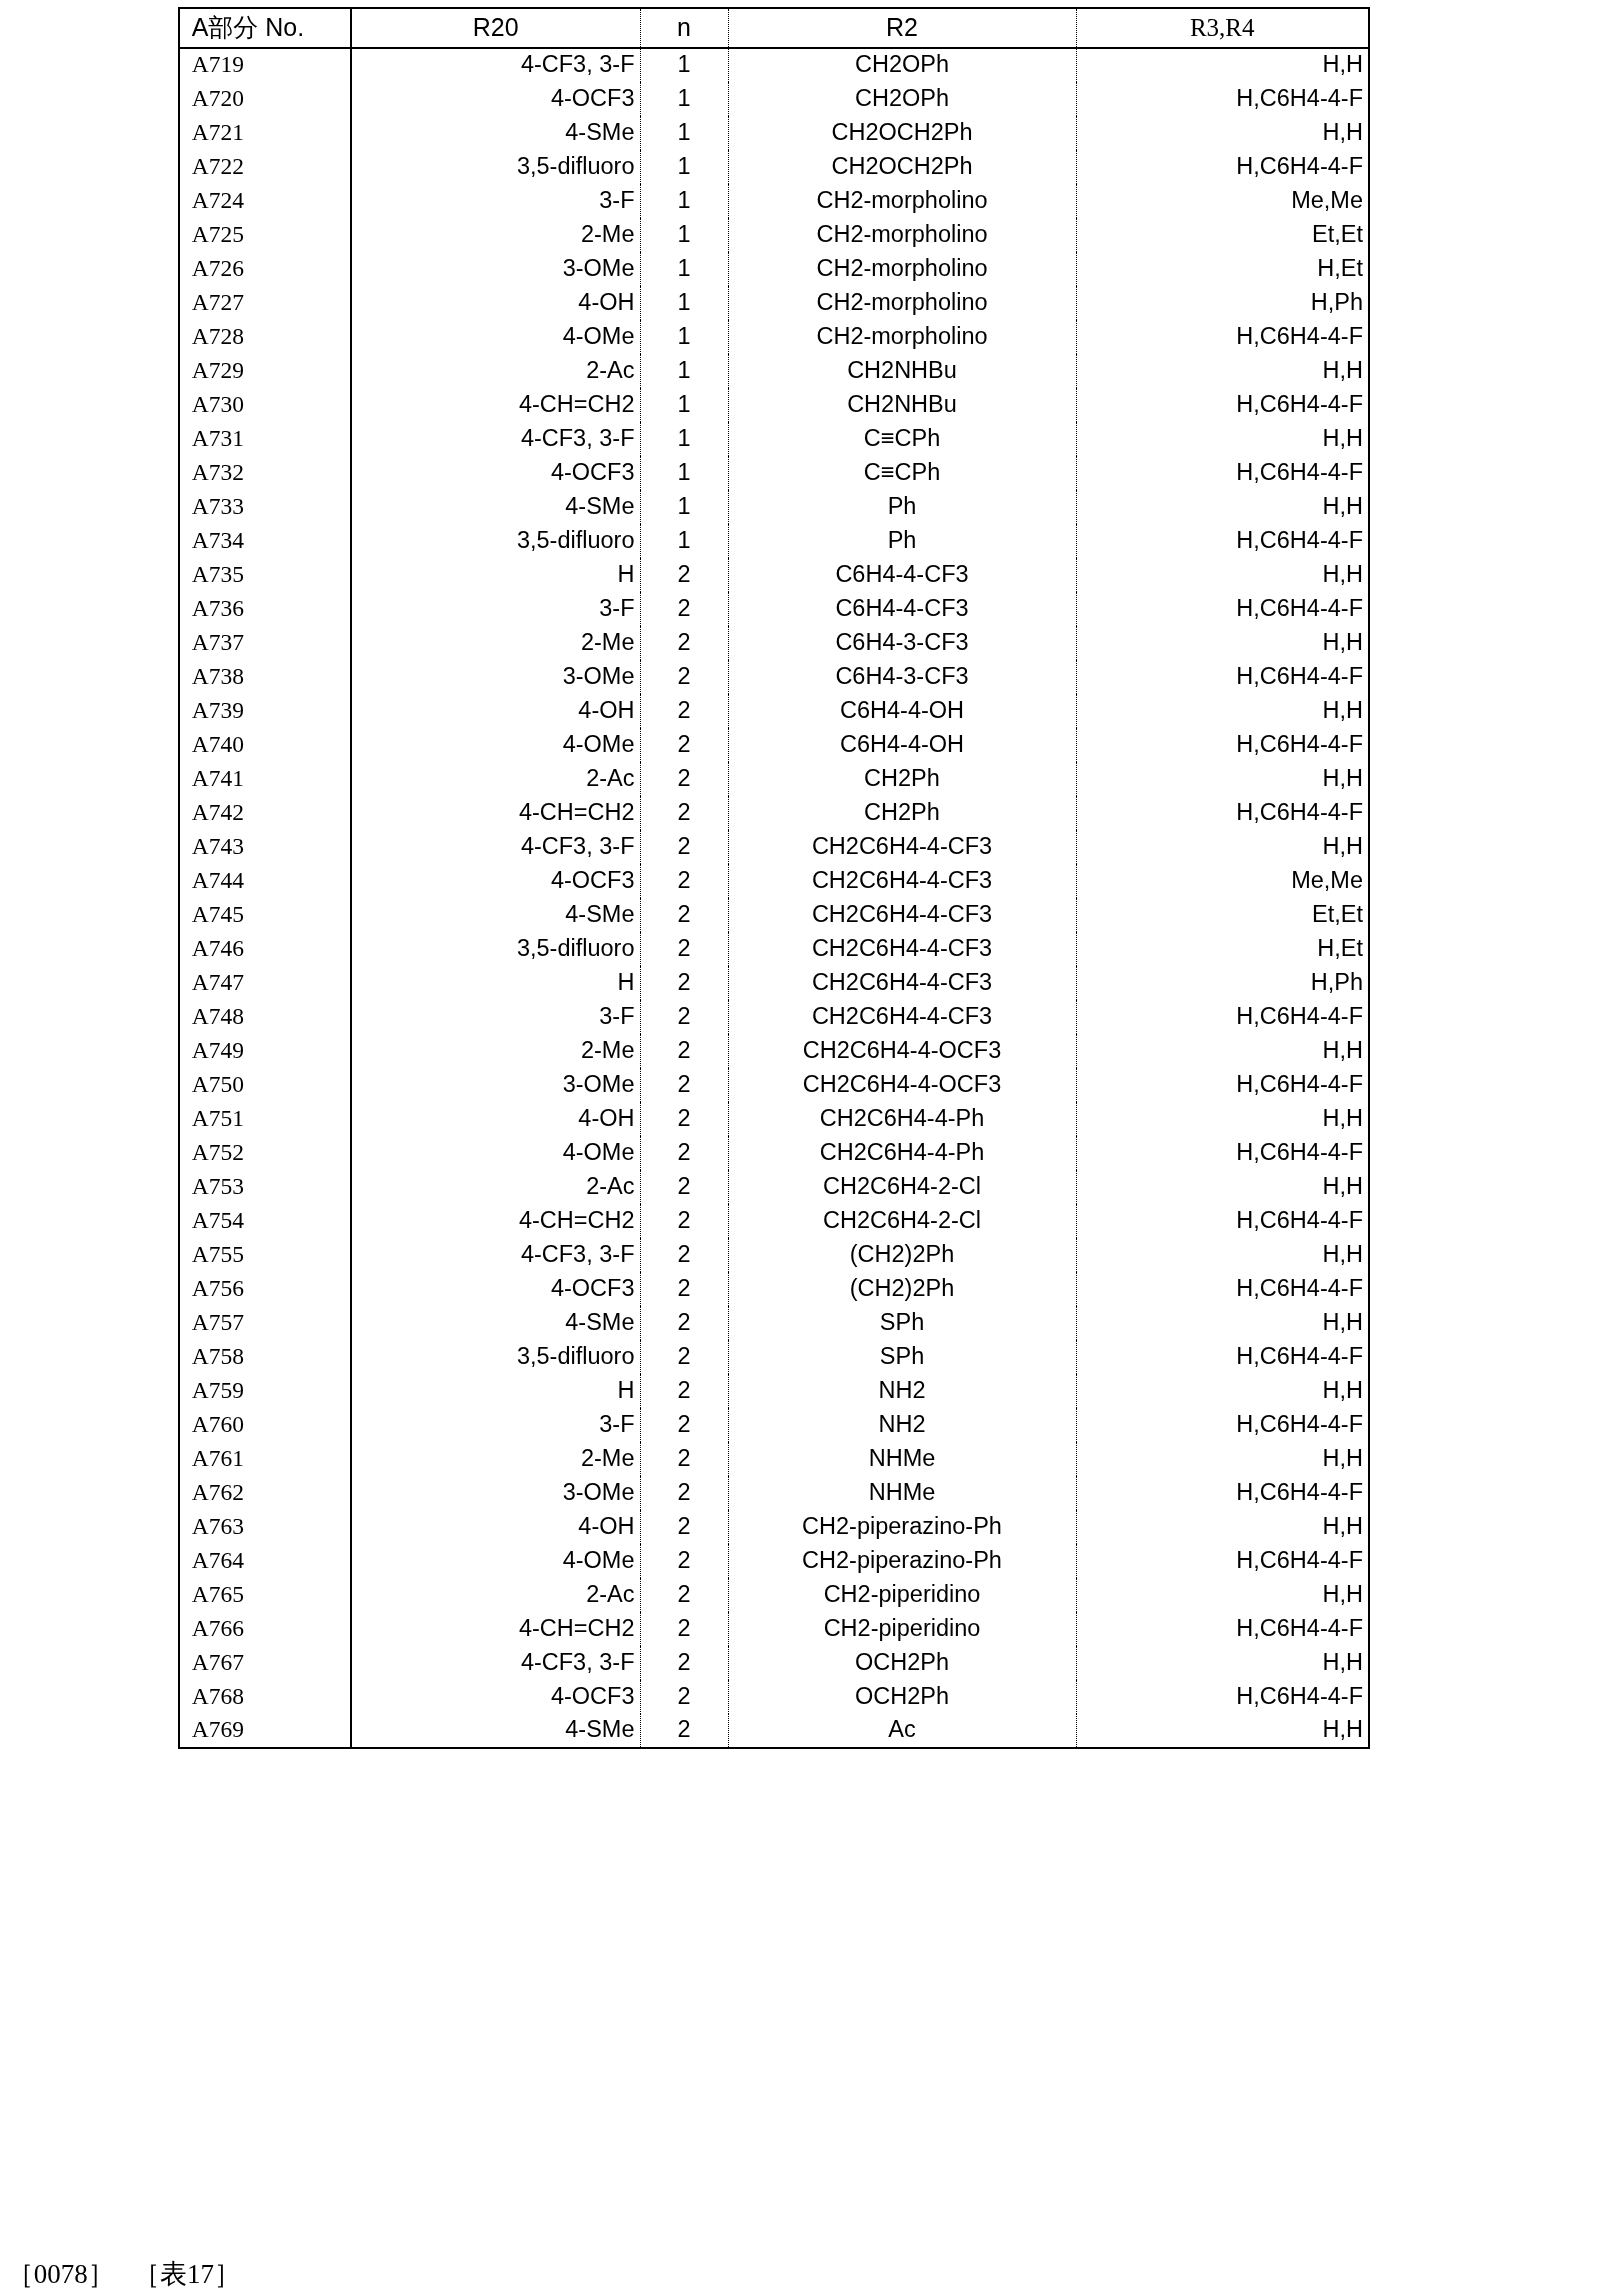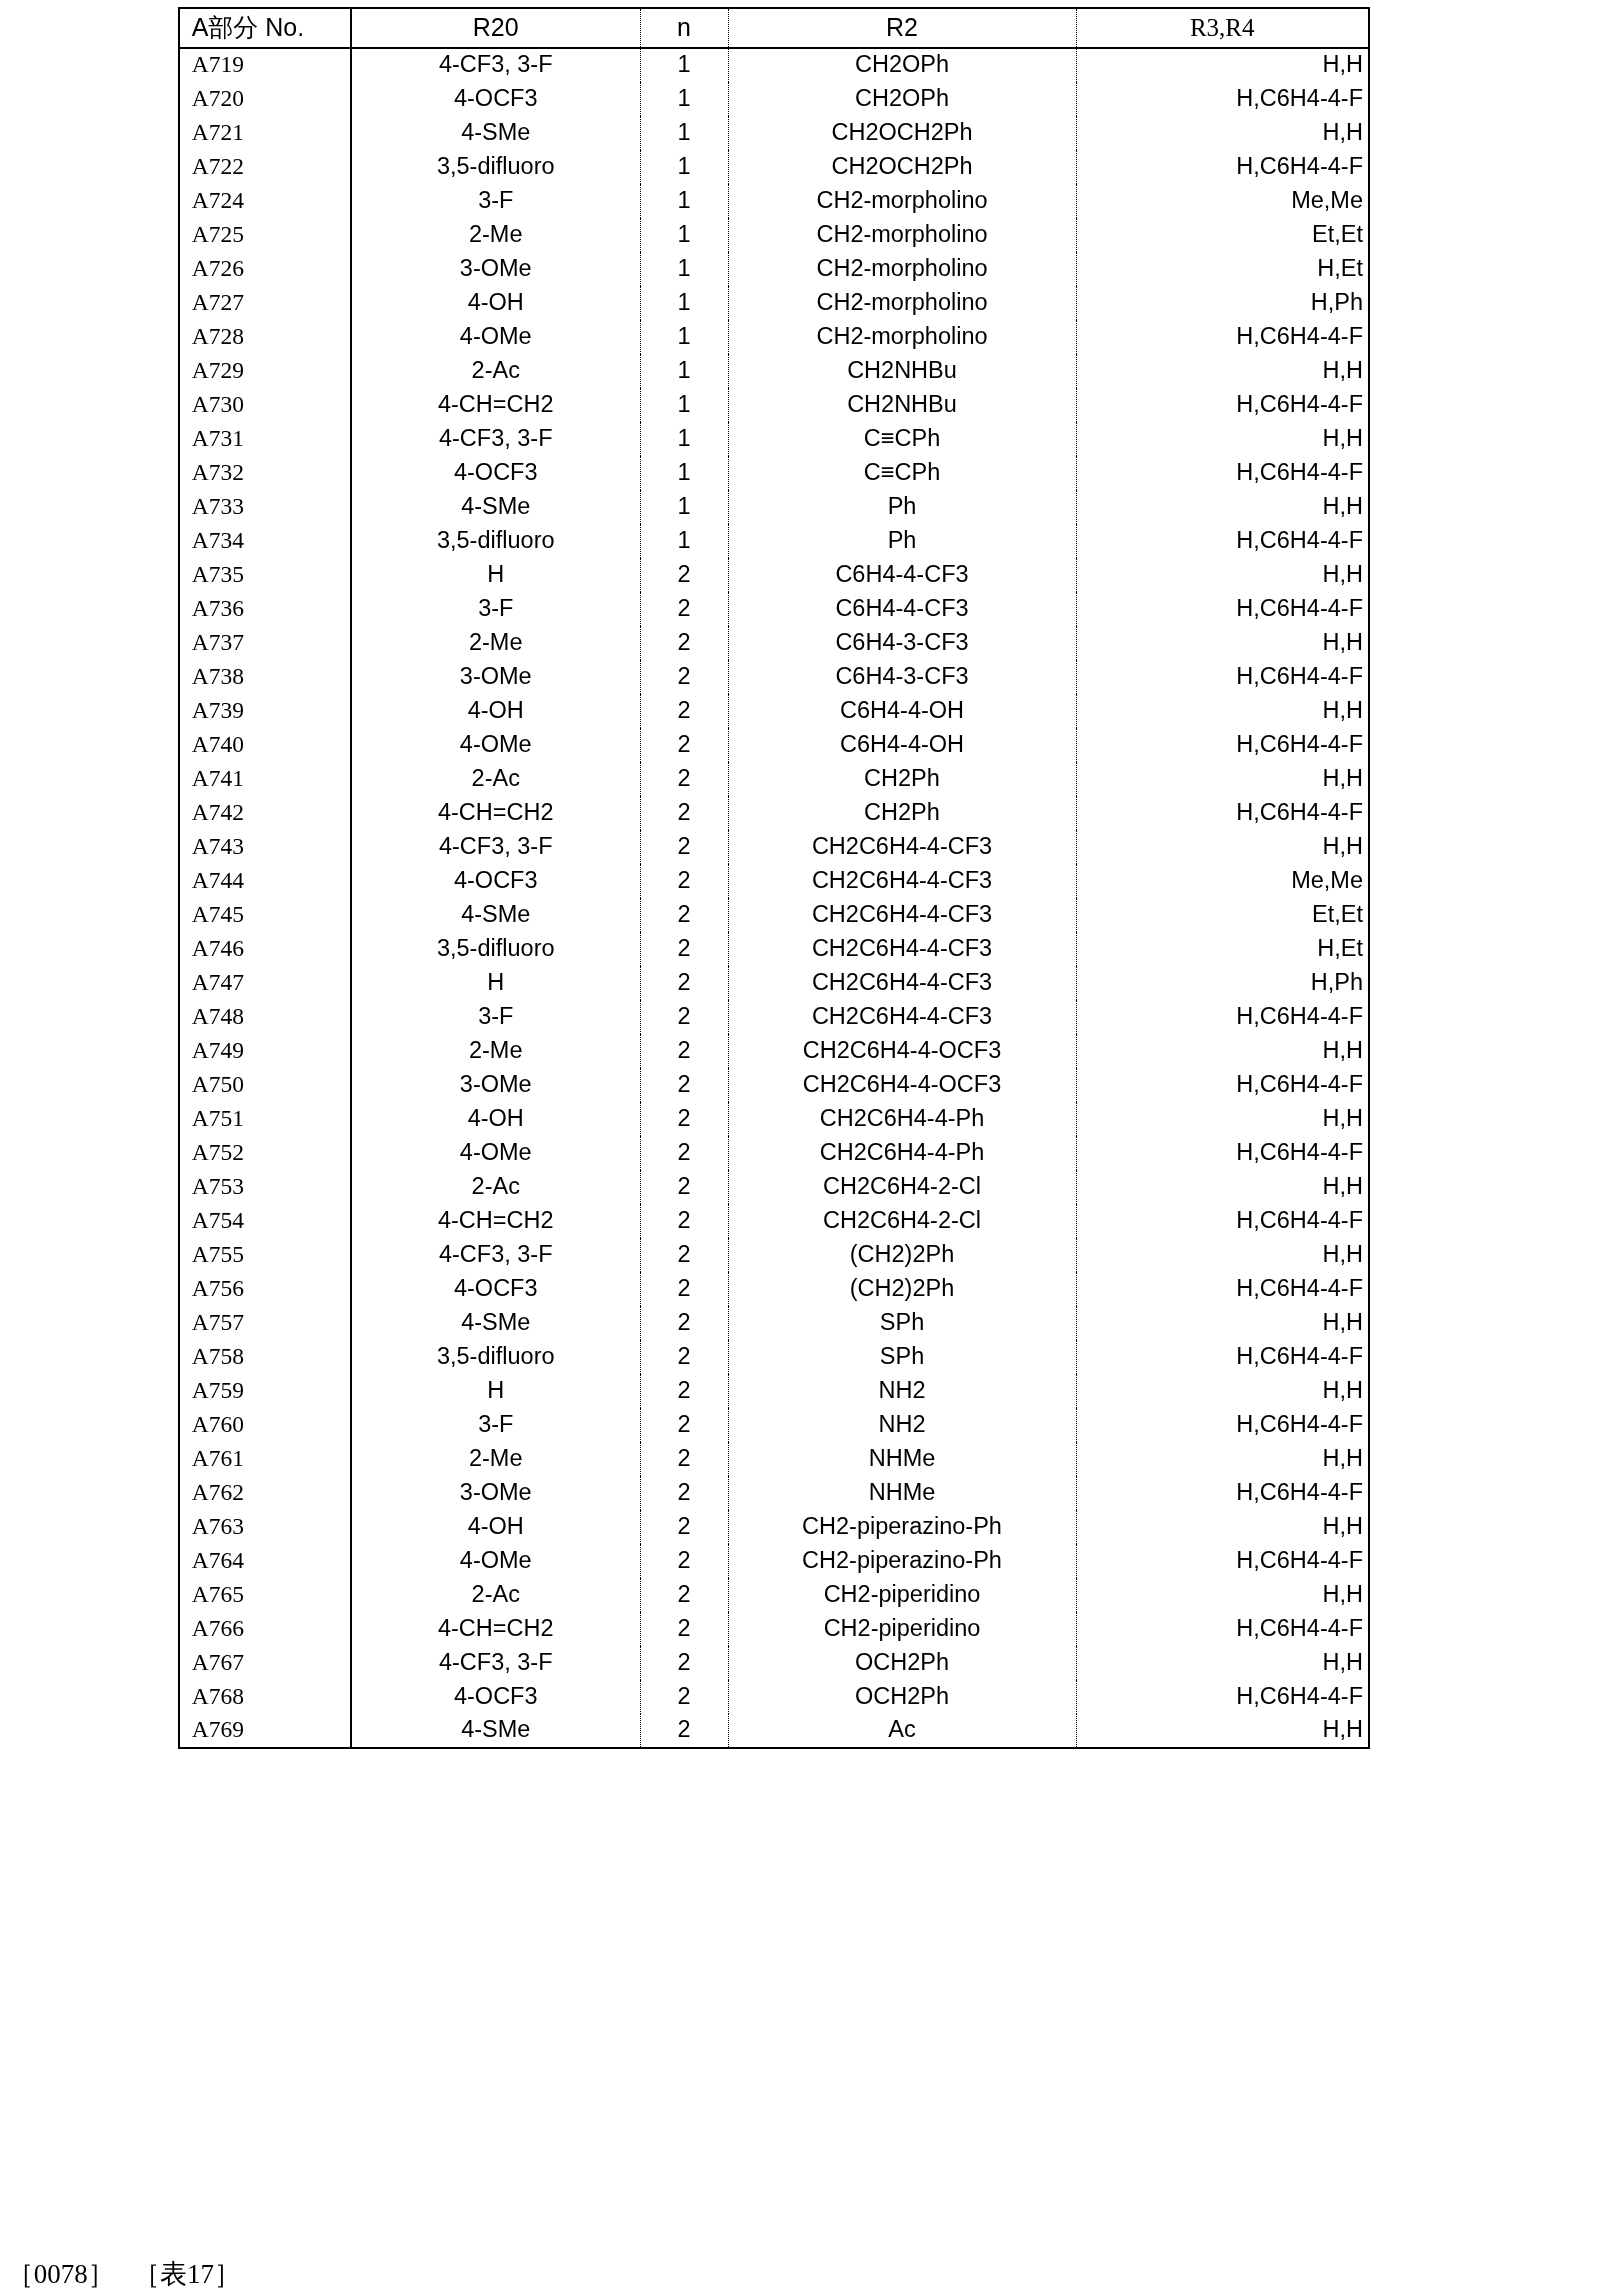--- a/index.html
+++ b/index.html
@@ -79,21 +79,21 @@
     white-space: nowrap;
     font-size: 23.5px;
   }
   tbody td.d-no {
     text-align: left;
     padding-left: 11.7px;
     border-right: 2.5px solid #000;
     font-family: Liberation Serif, serif;
   }
   tbody td.d-r20 {
-    text-align: center;
+    text-align: right;
     border-right: 1.7px dotted #000;
   }
   tbody td.d-n {
     text-align: center;
     border-right: 1.7px dotted #000;
   }
   tbody td.d-r2 {
     text-align: center;
     border-right: 1.7px dotted #000;
   }

